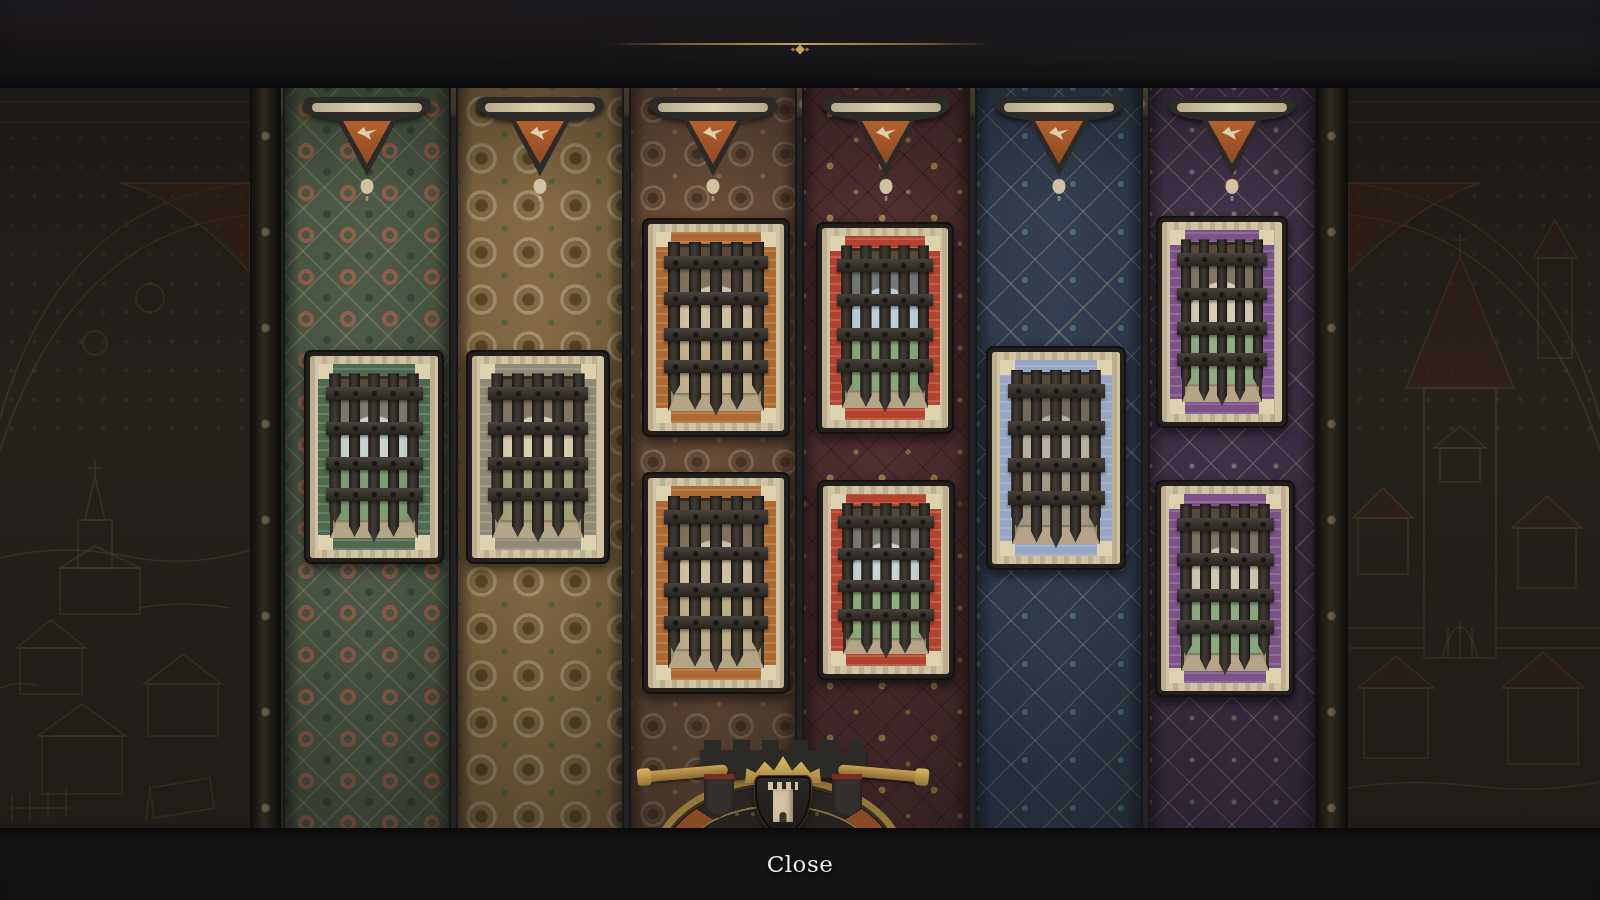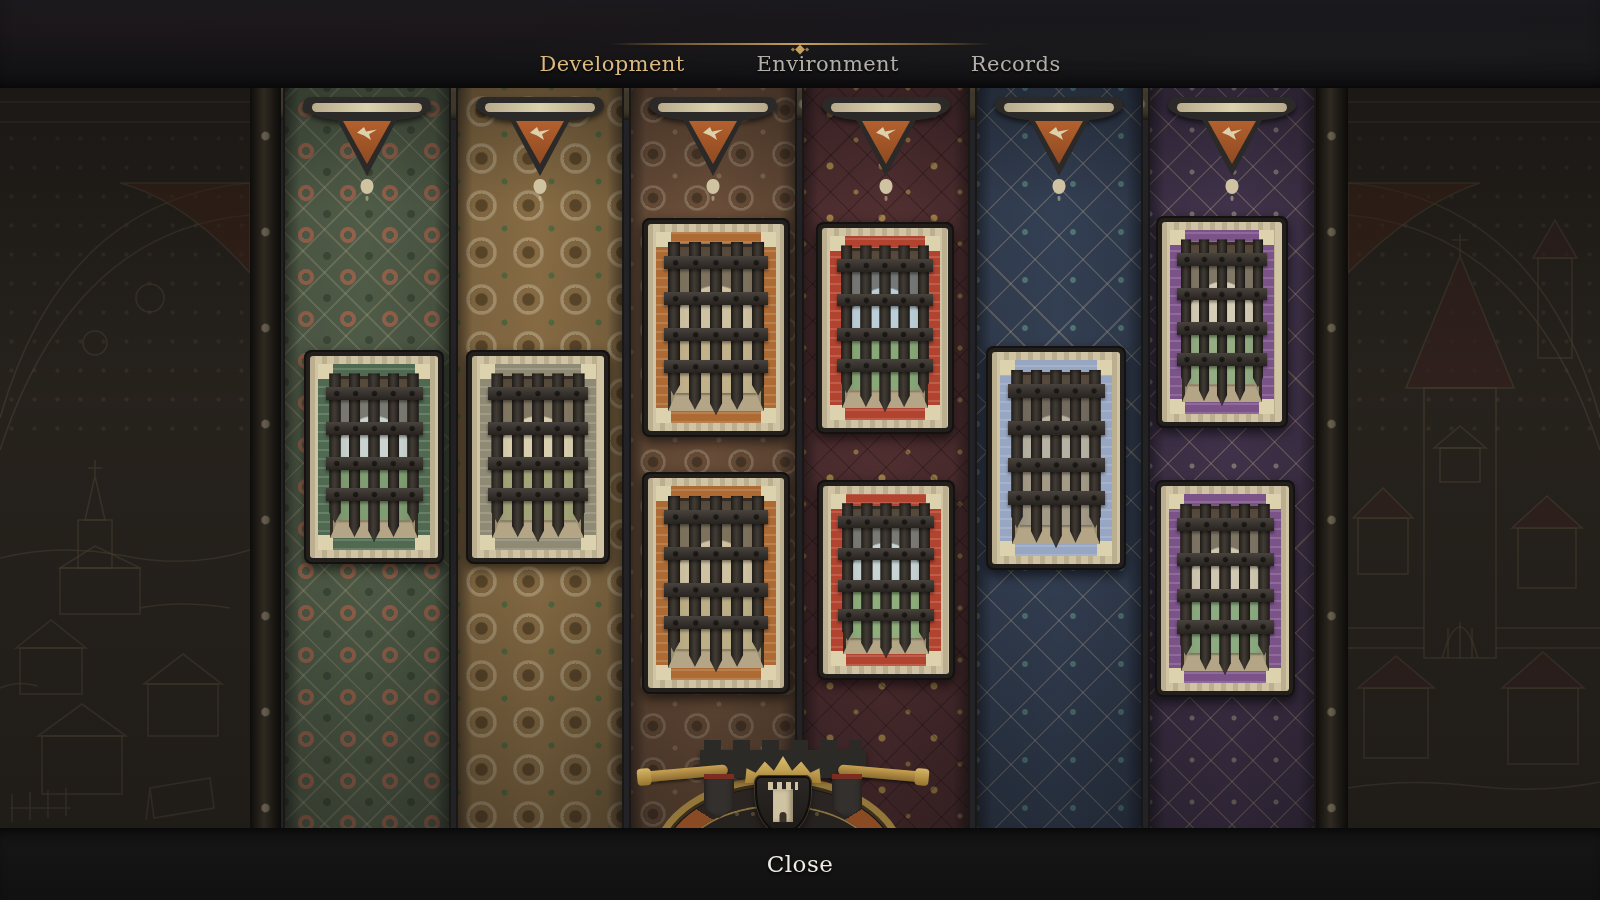--- a/index.html
+++ b/index.html
@@ -478,24 +478,19 @@
     <div class="c-flag right"></div>
     <div class="c-crown"></div>
     <div class="c-shield">
       <div class="c-tower"></div>
     </div>
   </div>
 
   <div class="top-bar">
     <div class="title-divider"></div>
     <div class="divider-orn"></div>
-    <div class="tabs" id="tabs">
-        <button class="tab active">Development</button>
-        <button class="tab">Environment</button>
-        <button class="tab">Records</button>
-      </div>
   </div>
 
   <div class="bottom-bar">
     <button class="close-btn">Close</button>
   </div>
 
 </div>
 
 </body></html>

